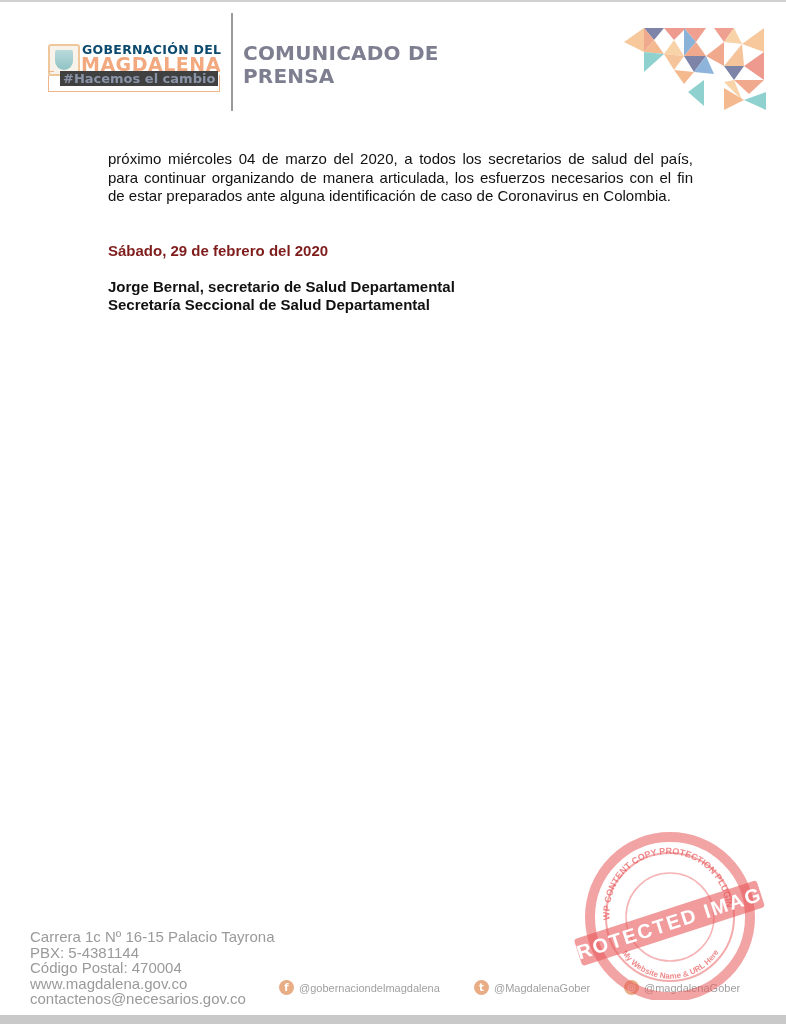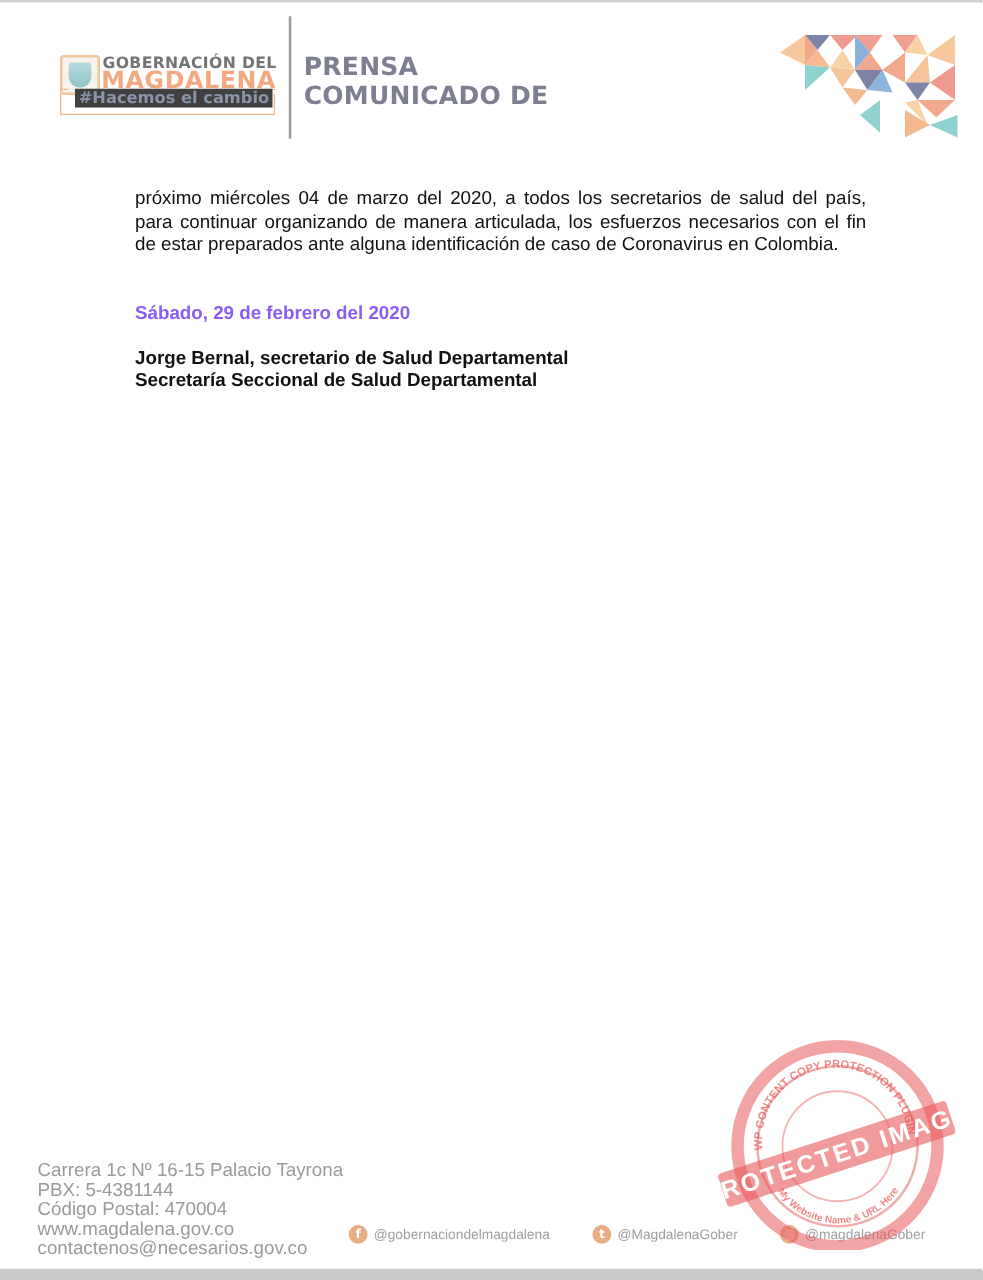--- a/index.html
+++ b/index.html
@@ -18,21 +18,21 @@
     position: absolute; left: 2px; top: 4px; width: 28px; height: 28px;
     border: 2px solid #f0c79a; border-radius: 3px; background: #f7f3ea;
   }
   .shield-inner {
     position: absolute; left: 5px; top: 4px; width: 18px; height: 20px;
     background: linear-gradient(#b9d9dc, #8fc3c4); border-radius: 2px 2px 9px 9px;
   }
   .logo-line1 {
     position: absolute; left: 36px; top: 2px;
     font-family: "DejaVu Sans", sans-serif; font-weight: bold;
-    font-size: 12.5px; letter-spacing: 0.3px; color: #737373; white-space: nowrap;
+    font-size: 12.5px; letter-spacing: 0.3px; color: #0c4a6e; white-space: nowrap;
   }
   .logo-line2 {
     position: absolute; left: 35px; top: 13px;
     font-family: "DejaVu Sans", sans-serif; font-weight: bold;
     font-size: 19px; letter-spacing: 0.5px; color: #f3a97f; white-space: nowrap; text-align: center;
   }
   .logo-slogan-box {
     position: absolute; left: 2px; top: 35px; width: 170px; height: 16px;
     border: 1.5px solid #f1b58a; border-top: none;
   }
@@ -55,21 +55,21 @@
   }
   .deco { position: absolute; left: 624px; top: 22px; width: 150px; height: 90px; }
 
   
   .body-text {
     position: absolute; left: 108px; top: 133px; width: 585px;
     font-size: 15px; line-height: 18.5px; text-align: justify; color: #111; margin-top: 17px;
   }
   .date-line {
     position: absolute; left: 108px; top: 242px;
-    font-size: 15px; font-weight: bold; color: #8b5cf6;
+    font-size: 15px; font-weight: bold; color: #7f1d1d;
   }
   .sig1 { position: absolute; left: 108px; top: 278px; font-size: 15px; font-weight: bold; color: #111; }
   .sig2 { position: absolute; left: 108px; top: 296px; font-size: 15px; font-weight: bold; color: #111; }
 
   
   .contact {
     position: absolute; left: 30px; top: 929px;
     font-size: 15px; line-height: 15.5px; color: #9a9a9a;
   }
   .social { position: absolute; top: 980px; display: flex; align-items: center; gap: 5px;
@@ -95,22 +95,22 @@
   <div class="shield">
       <div class="shield-inner"></div>
     </div>
   <div class="logo-line1">GOBERNACIÓN DEL</div>
   <div class="logo-line2">MAGDALENA</div>
   <div class="logo-slogan-box"></div>
   <div class="logo-slogan">#Hacemos el cambio</div>
 </div>
 <div class="header-divider"></div>
 <div class="header-title">
+  <div>COMUNICADO DE</div>
   <div>PRENSA</div>
-  <div>COMUNICADO DE</div>
 </div>
 
 <svg class="deco" viewBox="0 0 150 90">
   <polygon points="0,20 20,6 20,30" fill="#f6c89c"></polygon>
   <polygon points="20,6 40,6 30,18" fill="#7d84a8"></polygon>
   <polygon points="20,6 30,18 20,30" fill="#f1a98d"></polygon>
   <polygon points="20,30 30,18 40,32" fill="#f5b98f"></polygon>
   <polygon points="20,30 40,32 20,50" fill="#8fd1cf"></polygon>
   <polygon points="40,6 62,6 50,18" fill="#ee9a8e"></polygon>
   <polygon points="40,32 50,18 60,34" fill="#f8d3a8"></polygon>

